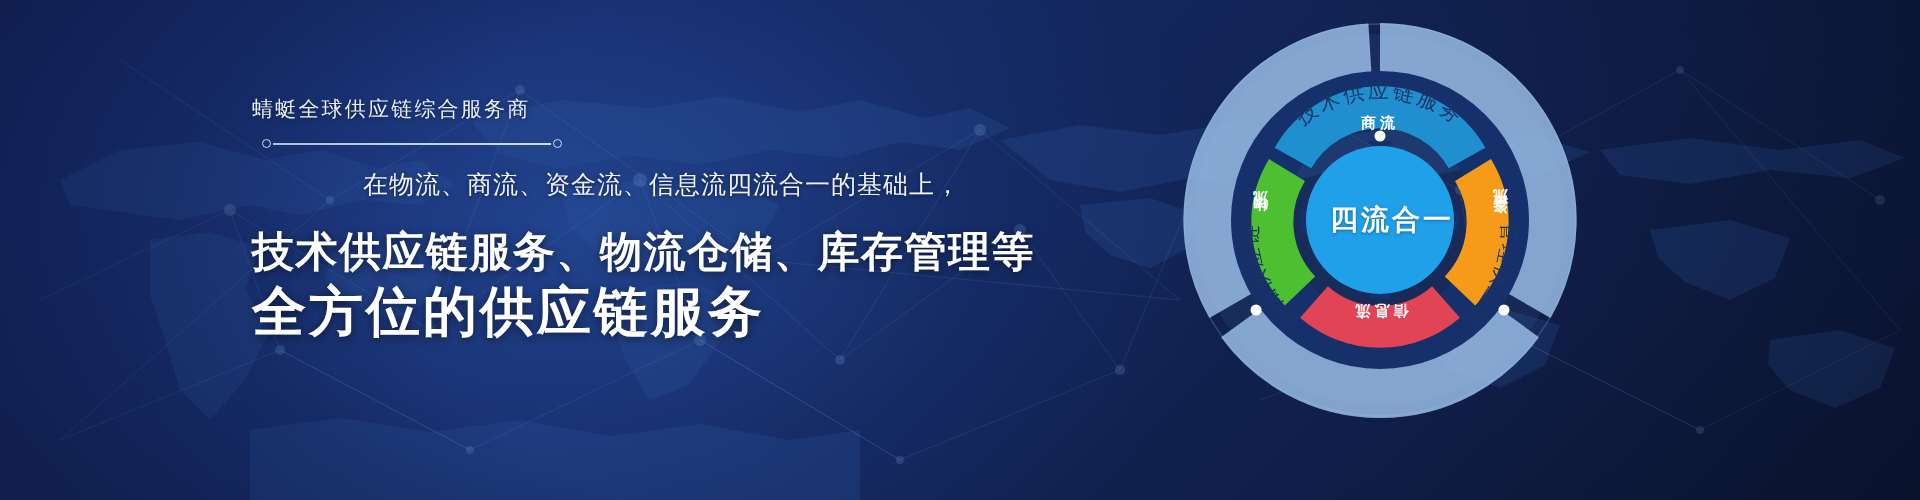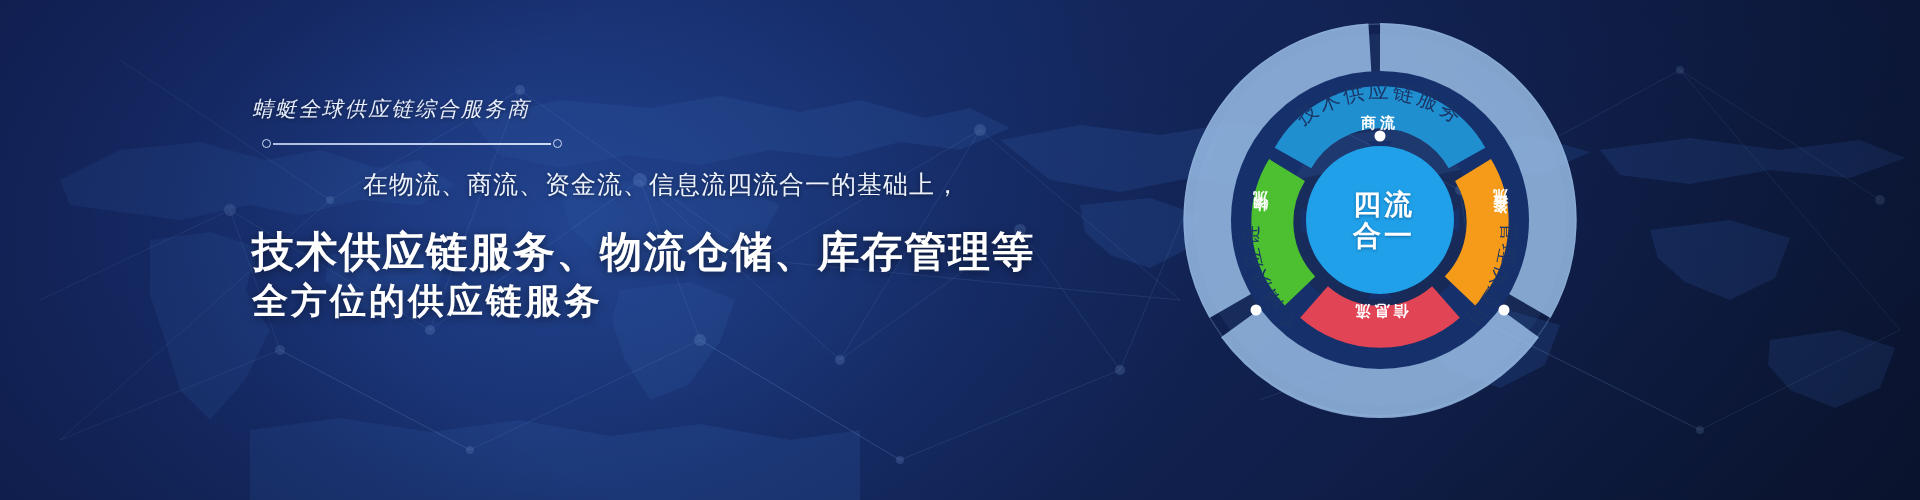--- a/index.html
+++ b/index.html
@@ -39,21 +39,20 @@
     top: 96px;
     width: 820px;
   }
   .eyebrow {
     color: #e8eefb;
     font-size: 21px;
     letter-spacing: 2.2px;
     line-height: 1.2;
     text-shadow: 0 1px 4px rgba(0,0,0,.45);
     white-space: nowrap;
-    font-style: italic;
   }
   .divider {
     display: flex;
     align-items: center;
     width: 300px;
     margin: 18px 0 20px 10px;
   }
   .divider .dot {
     width: 9px; height: 9px;
     border-radius: 50%;
@@ -82,44 +81,44 @@
     color: #ffffff;
     font-size: 42px;
     font-weight: bold;
     letter-spacing: 1.5px;
     line-height: 1.24;
     text-shadow: 0 2px 8px rgba(0,0,0,.5);
     white-space: nowrap;
   }
   .headline-2 {
     color: #ffffff;
-    font-size: 36px;
+    font-size: 54px;
     font-weight: bold;
     letter-spacing: 3px;
     line-height: 1.18;
     margin-top: 2px;
     text-shadow: 0 2px 10px rgba(0,0,0,.5);
     white-space: nowrap;
   }
 
   
   .diagram {
     position: absolute;
     left: 1170px;
     top: 10px;
     width: 420px;
     height: 420px;
   }
   .diagram svg { display: block; }
   .center-text {
     position: absolute;
-    left: 4px; top: 0;
+    left: 12px; top: 0;
     width: 420px; height: 420px;
     display: flex;
-    flex-direction: column;
+    flex-direction: row;
     align-items: center;
     justify-content: center;
     pointer-events: none;
   }
   .center-text span {
     color: #ffffff;
     font-size: 28px;
     font-weight: bold;
     letter-spacing: 3px;
     line-height: 1.12;

